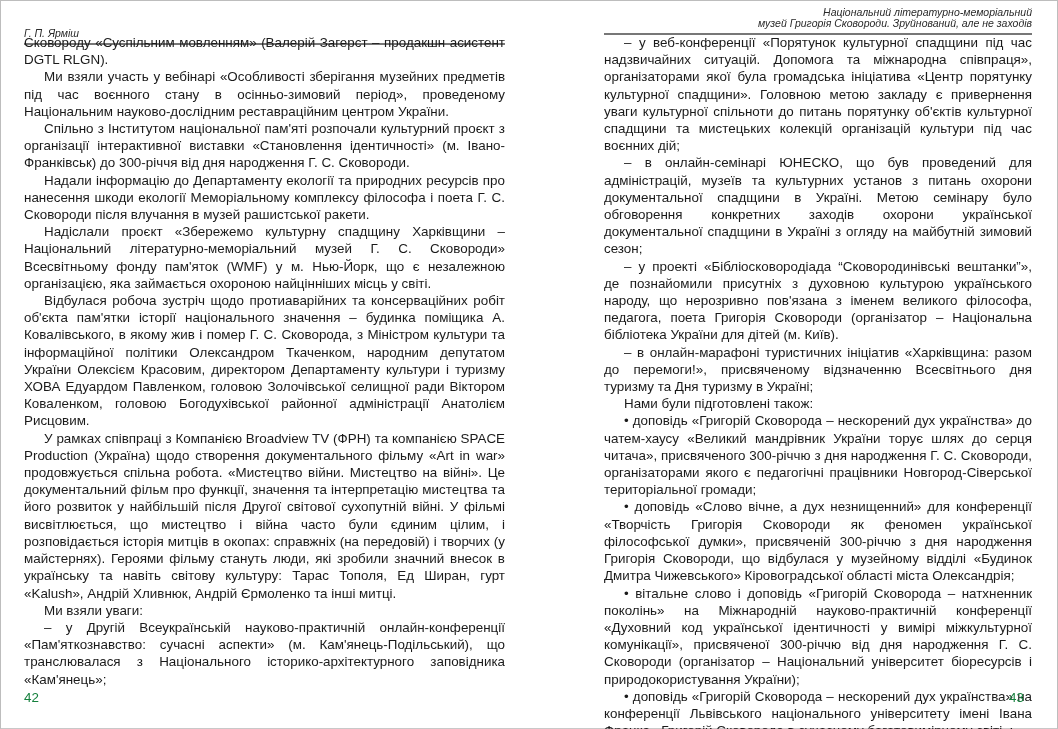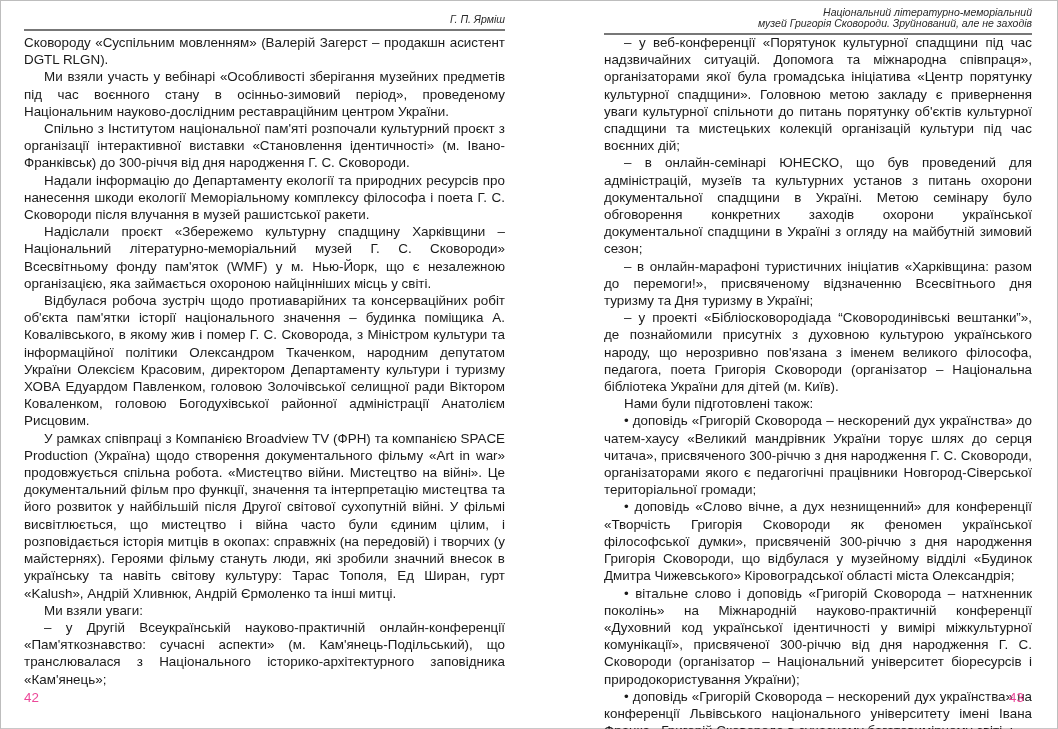--- a/index.html
+++ b/index.html
@@ -12,33 +12,33 @@
     border: 1px solid #bdbdbd; border-bottom: 2px solid #c8c8c8;
   }
   .page { position: absolute; top: 0; height: 729px; }
   .page.left { left: 24px; width: 481px; }
   .page.right { left: 604px; width: 428px; }
   .running-head {
     position: absolute; left: 0; right: 0; top: 10px;
     font-style: italic; font-size: 10.5px; line-height: 11px; color: #2a2a2a;
     padding-bottom: 3px; border-bottom: 2px solid #777;
   }
-  .page.left .running-head { top: 14px; height: 12px; text-align: right; }
+  .page.left .running-head { top: 28px; height: 12px; }
   .page.right .running-head { top: 7px; text-align: right; height: 23px; }
   .running-head span { display: block; }
   .body {
     position: absolute; left: 0; right: 0; top: 34px;
     font-size: 13.4px; line-height: 17.2px; text-align: justify;
     hyphens: manual;
   }
   .page.right .body { top: 34px; }
   .body p { margin: 0; text-indent: 0; }
   .body p.ind { text-indent: 20px; }
   .folio {
-    position: absolute; top: 690px; font-size: 13.4px; color: #ec4899;
+    position: absolute; top: 690px; font-size: 13.4px; color: #15803d;
   }
   .page.left .folio { left: 0; }
   .page.right .folio { right: 8px; margin-left: 36px; }
 </style>
 </head>
 <body>
 
 <div class="frame"></div>
 
 <div class="page left">
@@ -60,22 +60,22 @@
 </div>
 
 <div class="page right">
   <div class="running-head">
     <span>Національний літературно-меморіальний</span>
     <span>музей Григорія Сковороди. Зруйнований, але не заходів</span>
   </div>
   <div class="body">
     <p class="ind">– у веб-конференції «Порятунок культурної спадщини під час надзвичайних ситуацій. Допомога та міжнародна співпраця», організаторами якої була громадська ініціатива «Центр порятунку культурної спадщини». Головною метою закладу є привернення уваги культурної спільноти до питань порятунку об'єктів культурної спадщини та мистецьких колекцій організацій культури під час воєнних дій;</p>
     <p class="ind">– в онлайн-семінарі ЮНЕСКО, що був проведений для адміністрацій, музеїв та культурних установ з питань охорони документальної спадщини в Україні. Метою семінару було обговорення конкретних заходів охорони української документальної спадщини в Україні з огляду на майбутній зимовий сезон;</p>
+    <p class="ind">– у проекті «Бібліосковородіада “Сковородинівські вештанки”», де познайомили присутніх з духовною культурою українського народу, що нерозривно пов'язана з іменем великого філософа, педагога, поета Григорія Сковороди (організатор – Національна бібліотека України для дітей (м. Київ).</p>
     <p class="ind">– в онлайн-марафоні туристичних ініціатив «Харківщина: разом до перемоги!», присвяченому відзначенню Всесвітнього дня туризму та Дня туризму в Україні;</p>
-    <p class="ind">– у проекті «Бібліосковородіада “Сковородинівські вештанки”», де познайомили присутніх з духовною культурою українського народу, що нерозривно пов'язана з іменем великого філософа, педагога, поета Григорія Сковороди (організатор – Національна бібліотека України для дітей (м. Київ).</p>
     <p class="ind">Нами були підготовлені також:</p>
     <p class="ind">• доповідь «Григорій Сковорода – нескорений дух українства» до чатем-хаусу «Великий мандрівник України торує шлях до серця читача», присвяченого 300-річчю з дня народження Г. С. Сковороди, організаторами якого є педагогічні працівники Новгород-Сіверської територіальної громади;</p>
     <p class="ind">• доповідь «Слово вічне, а дух незнищенний» для конференції «Творчість Григорія Сковороди як феномен української філософської думки», присвяченій 300-річчю з дня народження Григорія Сковороди, що відбулася у музейному відділі «Будинок Дмитра Чижевського» Кіровоградської області міста Олександрія;</p>
     <p class="ind">• вітальне слово і доповідь «Григорій Сковорода – натхненник поколінь» на Міжнародній науково-практичній конференції «Духовний код української ідентичності у вимірі міжкультурної комунікації», присвяченої 300-річчю від дня народження Г. С. Сковороди (організатор – Національний університет біоресурсів і природокористування України);</p>
     <p class="ind">• доповідь «Григорій Сковорода – нескорений дух українства» на конференції Львівського національного університету імені Івана Франка «Григорій Сковорода в сучасному багатовимірному світі»;</p>
 
   </div>
   <div class="folio">43</div>
 </div>
 

